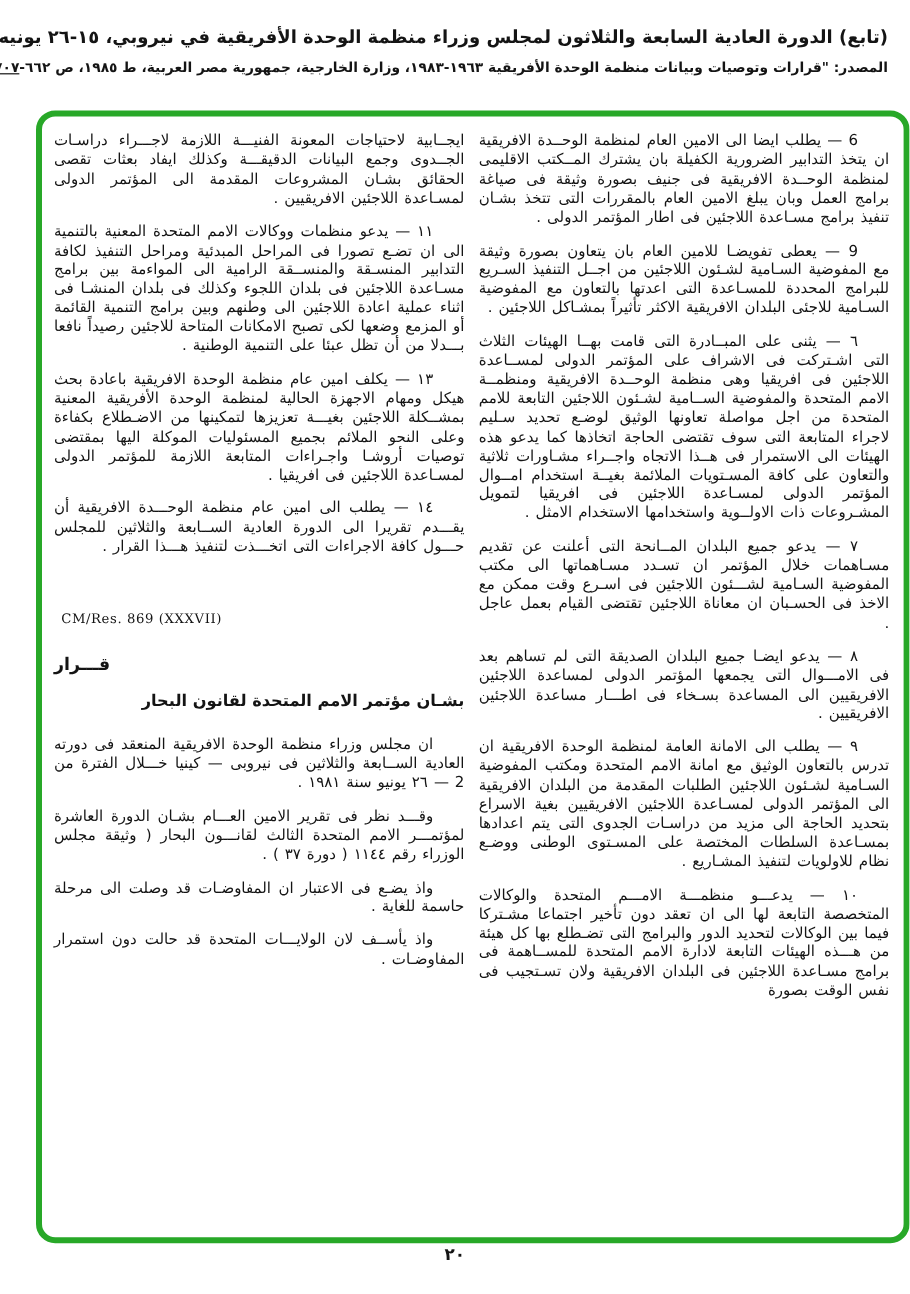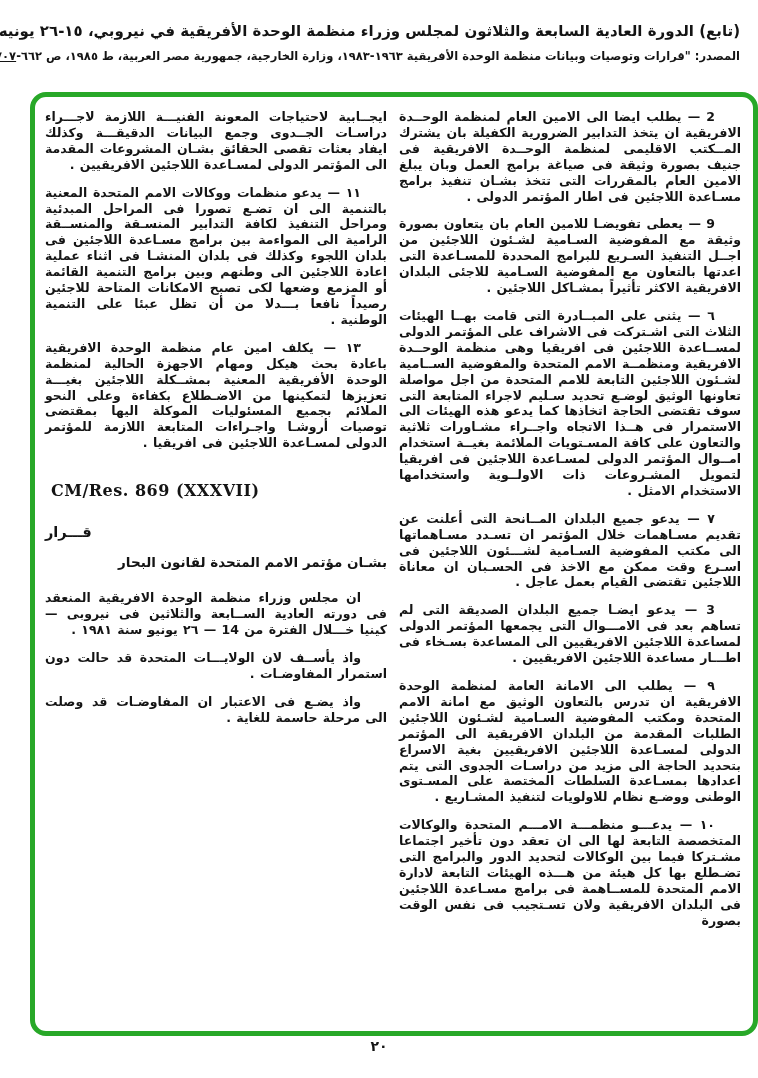--- a/index.html
+++ b/index.html
@@ -38,32 +38,32 @@
     padding:12px 12px 6px 10px;
     box-sizing:content-box;
     display:flex;
     direction:rtl;
     gap:12px;
     overflow:hidden;
   }
   .col{width:50%;direction:rtl;}
   .para{
     font-size:12.5px;
-    font-weight:bold;
+    font-weight:normal;
     line-height:15.9px;
     text-align:justify;
     margin:0 0 12px 0;
     word-spacing:1px;
   }
   .para.indent{text-indent:26px;}
   .res-ref{
     direction:ltr;text-align:left;
     font-family:"DejaVu Serif",serif;
-    font-size:16px;font-weight:bold;
-    margin:30px 0 2px 6px;
+    font-size:11px;font-weight:normal;
+    margin:46px 0 2px 6px;
     letter-spacing:.5px;
   }
   .res-title{
     text-align:left;font-size:14.5px;font-weight:bold;
     margin:24px 0 6px 0;letter-spacing:1px;
   }
   .res-subtitle{
     text-align:right;font-size:13.5px;font-weight:bold;
     margin:14px 0 20px 0;
   }
@@ -81,41 +81,43 @@
 <div class="page">
 
   <header class="hdr">
     <div class="hdr-line1">(تابع) الدورة العادية السابعة والثلاثون لمجلس وزراء منظمة الوحدة الأفريقية في نيروبي، ١٥-٢٦ يونيه ١٩٨١</div>
     <div class="hdr-line2"><span>المصدر: "قرارات وتوصيات وبيانات منظمة الوحدة الأفريقية ١٩٦٣-١٩٨٣، وزارة الخارجية، جمهورية مصر العربية، ط ١٩٨٥، ص ٦٦٢-</span><span class="ul">٧٠٧"</span></div>
   </header>
 
   <main class="greenbox">
 
     <section class="col">
-      <p class="para indent">2 — يطلب ايضا الى الامين العام لمنظمة الوحــدة الافريقية ان يتخذ التدابير الضرورية الكفيلة بان يشترك المــكتب الاقليمى لمنظمة الوحــدة الافريقية فى جنيف بصورة وثيقة فى صياغة برامج العمل وبان يبلغ الامين العام بالمقررات التى تتخذ بشـان تنفيذ برامج مسـاعدة اللاجئين فى اطار المؤتمر الدولى .</p>
+      <p class="para indent">6 — يطلب ايضا الى الامين العام لمنظمة الوحــدة الافريقية ان يتخذ التدابير الضرورية الكفيلة بان يشترك المــكتب الاقليمى لمنظمة الوحــدة الافريقية فى جنيف بصورة وثيقة فى صياغة برامج العمل وبان يبلغ الامين العام بالمقررات التى تتخذ بشـان تنفيذ برامج مسـاعدة اللاجئين فى اطار المؤتمر الدولى .</p>
       <p class="para indent">9 — يعطى تفويضـا للامين العام بان يتعاون بصورة وثيقة مع المفوضية السـامية لشـئون اللاجئين من اجــل التنفيذ السـريع للبرامج المحددة للمسـاعدة التى اعدتها بالتعاون مع المفوضية السـامية للاجئى البلدان الافريقية الاكثر تأثيراً بمشـاكل اللاجئين .</p>
       <p class="para indent">٦ — يثنى على المبــادرة التى قامت بهــا الهيئات الثلاث التى اشـتركت فى الاشراف على المؤتمر الدولى لمســاعدة اللاجئين فى افريقيا وهى منظمة الوحــدة الافريقية ومنظمــة الامم المتحدة والمفوضية الســامية لشـئون اللاجئين التابعة للامم المتحدة من اجل مواصلة تعاونها الوثيق لوضـع تحديد سـليم لاجراء المتابعة التى سوف تقتضى الحاجة اتخاذها كما يدعو هذه الهيئات الى الاستمرار فى هــذا الاتجاه واجــراء مشـاورات ثلاثية والتعاون على كافة المسـتويات الملائمة بغيــة استخدام امــوال المؤتمر الدولى لمسـاعدة اللاجئين فى افريقيا لتمويل المشـروعات ذات الاولــوية واستخدامها الاستخدام الامثل .</p>
       <p class="para indent">٧ — يدعو جميع البلدان المــانحة التى أعلنت عن تقديم مسـاهمات خلال المؤتمر ان تسـدد مسـاهماتها الى مكتب المفوضية السـامية لشـــئون اللاجئين فى اسـرع وقت ممكن مع الاخذ فى الحسـبان ان معاناة اللاجئين تقتضى القيام بعمل عاجل .</p>
-      <p class="para indent">3 — يدعو ايضـا جميع البلدان الصديقة التى لم تساهم بعد فى الامـــوال التى يجمعها المؤتمر الدولى لمساعدة اللاجئين الافريقيين الى المساعدة بسـخاء فى اطـــار مساعدة اللاجئين الافريقيين .</p>
+      <p class="para indent">٨ — يدعو ايضـا جميع البلدان الصديقة التى لم تساهم بعد فى الامـــوال التى يجمعها المؤتمر الدولى لمساعدة اللاجئين الافريقيين الى المساعدة بسـخاء فى اطـــار مساعدة اللاجئين الافريقيين .</p>
       <p class="para indent">٩ — يطلب الى الامانة العامة لمنظمة الوحدة الافريقية ان تدرس بالتعاون الوثيق مع امانة الامم المتحدة ومكتب المفوضية السـامية لشـئون اللاجئين الطلبات المقدمة من البلدان الافريقية الى المؤتمر الدولى لمسـاعدة اللاجئين الافريقيين بغية الاسراع بتحديد الحاجة الى مزيد من دراسـات الجدوى التى يتم اعدادها بمسـاعدة السلطات المختصة على المسـتوى الوطنى ووضـع نظام للاولويات لتنفيذ المشـاريع .</p>
       <p class="para indent">١٠ — يدعـــو منظمـــة الامـــم المتحدة والوكالات المتخصصة التابعة لها الى ان تعقد دون تأخير اجتماعا مشـتركا فيما بين الوكالات لتحديد الدور والبرامج التى تضـطلع بها كل هيئة من هـــذه الهيئات التابعة لادارة الامم المتحدة للمســاهمة فى برامج مسـاعدة اللاجئين فى البلدان الافريقية ولان تسـتجيب فى نفس الوقت بصورة</p>
     </section>
 
     <section class="col">
       <p class="para">ايجــابية لاحتياجات المعونة الفنيـــة اللازمة لاجـــراء دراسـات الجــدوى وجمع البيانات الدقيقـــة وكذلك ايفاد بعثات تقصى الحقائق بشـان المشروعات المقدمة الى المؤتمر الدولى لمسـاعدة اللاجئين الافريقيين .</p>
       <p class="para indent">١١ — يدعو منظمات ووكالات الامم المتحدة المعنية بالتنمية الى ان تضـع تصورا فى المراحل المبدئية ومراحل التنفيذ لكافة التدابير المنسـقة والمنســقة الرامية الى المواءمة بين برامج مسـاعدة اللاجئين فى بلدان اللجوء وكذلك فى بلدان المنشـا فى اثناء عملية اعادة اللاجئين الى وطنهم وبين برامج التنمية القائمة أو المزمع وضعها لكى تصبح الامكانات المتاحة للاجئين رصيداً نافعا بـــدلا من أن تظل عبئا على التنمية الوطنية .</p>
       <p class="para indent">١٣ — يكلف امين عام منظمة الوحدة الافريقية باعادة بحث هيكل ومهام الاجهزة الحالية لمنظمة الوحدة الأفريقية المعنية بمشــكلة اللاجئين بغيـــة تعزيزها لتمكينها من الاضـطلاع بكفاءة وعلى النحو الملائم بجميع المسئوليات الموكلة اليها بمقتضى توصيات أروشـا واجـراءات المتابعة اللازمة للمؤتمر الدولى لمسـاعدة اللاجئين فى افريقيا .</p>
+      <p class="para indent">١٤ — يطلب الى امين عام منظمة الوحـــدة الافريقية أن يقـــدم تقريرا الى الدورة العادية الســابعة والثلاثين للمجلس حـــول كافة الاجراءات التى اتخـــذت لتنفيذ هـــذا القرار .</p>
 
       <div class="res-ref">CM/Res. 869 (XXXVII)</div>
       <div class="res-title">قـــرار</div>
       <div class="res-subtitle">بشـان مؤتمر الامم المتحدة لقانون البحار</div>
 
-      <p class="para indent">ان مجلس وزراء منظمة الوحدة الافريقية المنعقد فى دورته العادية الســابعة والثلاثين فى نيروبى — كينيا خـــلال الفترة من 14 — ٢٦ يونيو سنة ١٩٨١ .</p>
+      <p class="para indent">ان مجلس وزراء منظمة الوحدة الافريقية المنعقد فى دورته العادية الســابعة والثلاثين فى نيروبى — كينيا خـــلال الفترة من 2 — ٢٦ يونيو سنة ١٩٨١ .</p>
+      <p class="para indent">وقـــد نظر فى تقرير الامين العـــام بشـان الدورة العاشرة لمؤتمـــر الامم المتحدة الثالث لقانـــون البحار ( وثيقة مجلس الوزراء رقم ١١٤٤ ( دورة ٣٧ ) .</p>
+      <p class="para indent">واذ يضـع فى الاعتبار ان المفاوضـات قد وصلت الى مرحلة حاسمة للغاية .</p>
       <p class="para indent">واذ يأســف لان الولايـــات المتحدة قد حالت دون استمرار المفاوضـات .</p>
-      <p class="para indent">واذ يضـع فى الاعتبار ان المفاوضـات قد وصلت الى مرحلة حاسمة للغاية .</p>
     </section>
 
   </main>
 
   <footer>
     <div class="pagenum">٢٠</div>
   </footer>
 
 </div>
 

